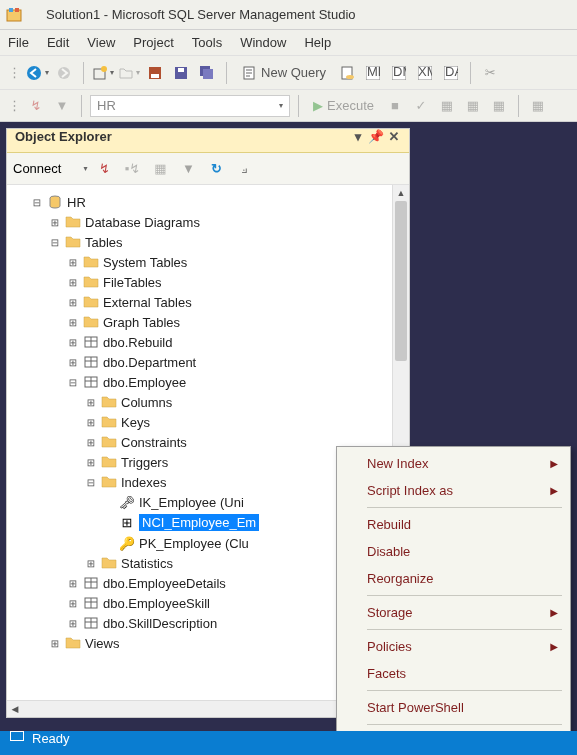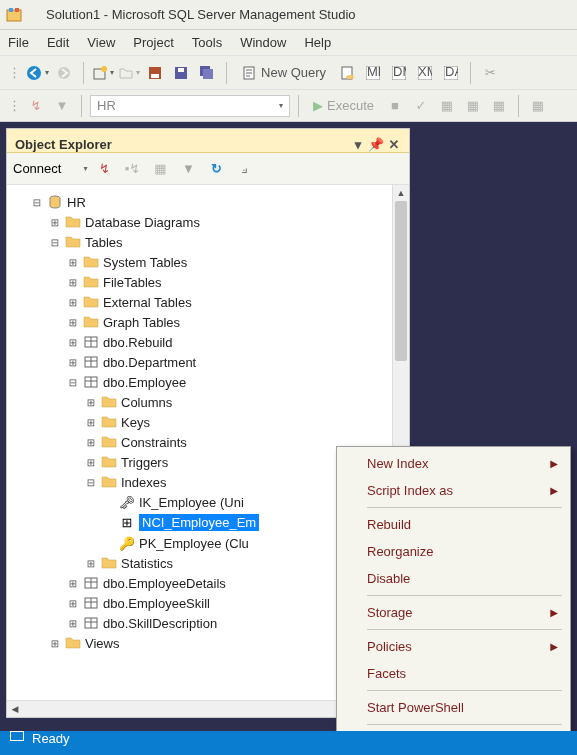--- a/index.html
+++ b/index.html
@@ -16,21 +16,21 @@
   .toolbar2 { height: 32px; background: #f0f0eb; display: flex; align-items: center; padding: 0 8px; gap: 4px; border-bottom: 1px solid #d0d0d0; }
   .tb-sep { width: 1px; height: 22px; background: #c0c0c0; margin: 0 4px; }
   .tb-btn { display: inline-flex; align-items: center; justify-content: center; min-width: 22px; height: 24px; color: #555; }
   .tb-btn.lbl { padding: 0 6px; gap: 4px; }
   .dd { font-size: 8px; margin-left: 2px; color: #666; }
   .db-combo { width: 200px; height: 22px; border: 1px solid #ccc; background: #fff; display: inline-flex; align-items: center; padding: 0 6px; color: #888; justify-content: space-between; }
   
   .main { position: absolute; top: 122px; left: 0; right: 0; bottom: 24px; background: #2d2d4d; }
   
   .panel { position: absolute; left: 6px; top: 6px; width: 404px; height: 590px; background: #fff; border: 1px solid #c9c9c9; display: flex; flex-direction: column; }
-  .panel-header { height: 24px; background: #fff2c4; border-bottom: 1px solid #e0d080; display: flex; align-items: flex-end; padding: 0 8px; font-weight: 600; color: #333; }
+  .panel-header { height: 24px; background: #fff2c4; border-bottom: 1px solid #e0d080; display: flex; align-items: flex-start; padding: 0 8px; font-weight: 600; color: #333; }
   .panel-header .spacer { flex: 1; }
   .hdr-icon { width: 14px; display: inline-flex; justify-content: center; color: #555; margin-left: 4px; }
   .panel-tb { height: 32px; background: #f5f5f0; border-bottom: 1px solid #e0e0e0; display: flex; align-items: center; padding: 0 6px; gap: 6px; }
   .panel-tb .connect { display: flex; align-items: center; gap: 20px; }
   .tree { flex: 1; overflow: auto; padding: 6px 4px; position: relative; }
   .tree ul { list-style: none; margin: 0; padding: 0 0 0 18px; }
   .tree li { white-space: nowrap; margin: 2px 0; }
   .node { display: inline-flex; align-items: center; gap: 4px; padding: 1px 2px; }
   .exp { width: 12px; height: 12px; display: inline-flex; align-items: center; justify-content: center; font-size: 10px; color: #555; }
   .ico { width: 16px; height: 16px; display: inline-flex; align-items: center; justify-content: center; }
@@ -454,24 +454,24 @@
       </div>
     <div class="cm-item">
         <span>Script Index as</span>
         <span class="arrow">▶</span>
       </div>
     <div class="cm-sep"></div>
     <div class="cm-item">
         <span>Rebuild</span>
       </div>
     <div class="cm-item">
+        <span>Disable</span>
+      </div>
+    <div class="cm-item">
         <span>Reorganize</span>
-      </div>
-    <div class="cm-item">
-        <span>Disable</span>
       </div>
     <div class="cm-sep"></div>
     <div class="cm-item">
         <span>Storage</span>
         <span class="arrow">▶</span>
       </div>
     <div class="cm-sep"></div>
     <div class="cm-item">
         <span>Policies</span>
         <span class="arrow">▶</span>

